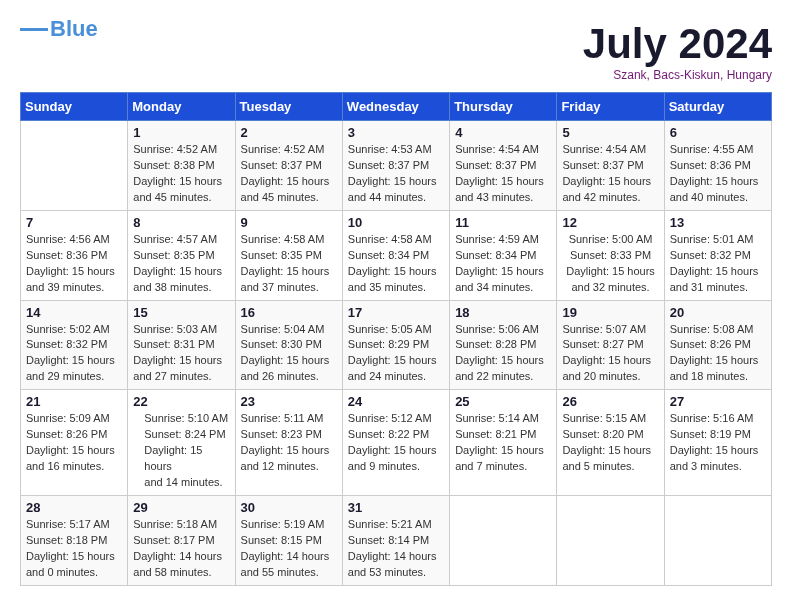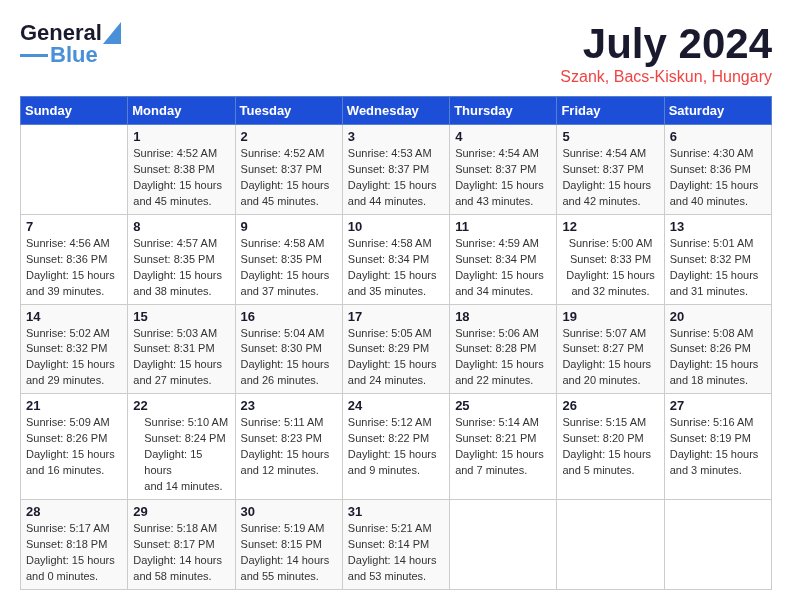--- a/index.html
+++ b/index.html
@@ -24,22 +24,22 @@
     .title-block {
       text-align: right;
       margin-left: 24px;
     }
     .title-month {
       font-size: 42px;
       font-weight: bold;
       color: #1a1a2e;
     }
     .title-location {
-      font-size: 16px;
-      color: #ef4444;
+      font-size: 12px;
+      color: #701a75;
     }
     table {
       width: 100%;
       border-collapse: collapse;
       font-size: 11px;
     }
     thead tr th {
       background: #1d4ed8;
       color: #fff;
       padding: 6px 4px;
@@ -72,26 +72,20 @@
       color: #333;
       line-height: 1.45;
     }
     .empty-cell { background: #fff !important; }
   </style>
 </head>
 <body>
 
 <div class="header">
   <div class="logo">
-    <div style="display:flex;align-items:center;">
-      <span style="font-size:22px;font-weight:bold;color:#1a1a2e;">General</span>
-      <svg width="18" height="22" viewBox="0 0 18 22" style="margin-left:1px;">
-        <polygon points="0,22 18,22 18,0" fill="#4a90d9"></polygon>
-      </svg>
-    </div>
     <div style="display:flex;align-items:center;margin-top:-4px;">
       <div style="width:28px;height:3px;background:#4a90d9;margin-right:2px;"></div>
       <span style="font-size:22px;font-weight:bold;color:#4a90d9;">Blue</span>
     </div>
   </div>
   <div class="title-block">
     <div class="title-month">July 2024</div>
     <div class="title-location">Szank, Bacs-Kiskun, Hungary</div>
   </div>
 </div>
@@ -141,21 +135,21 @@
         </td>
         <td>
           <span class="day-num">5</span>
           <div class="day-info" style="white-space: pre-line;">Sunrise: 4:54 AM
 Sunset: 8:37 PM
 Daylight: 15 hours
 and 42 minutes.</div>
         </td>
         <td>
           <span class="day-num">6</span>
-          <div class="day-info" style="white-space: pre-line;">Sunrise: 4:30 AM
+          <div class="day-info" style="white-space: pre-line;">Sunrise: 4:55 AM
 Sunset: 8:36 PM
 Daylight: 15 hours
 and 40 minutes.</div>
         </td>
       </tr>
       <tr>
         <td>
           <span class="day-num">7</span>
           <div class="day-info" style="white-space: pre-line;">Sunrise: 4:56 AM
 Sunset: 8:36 PM

